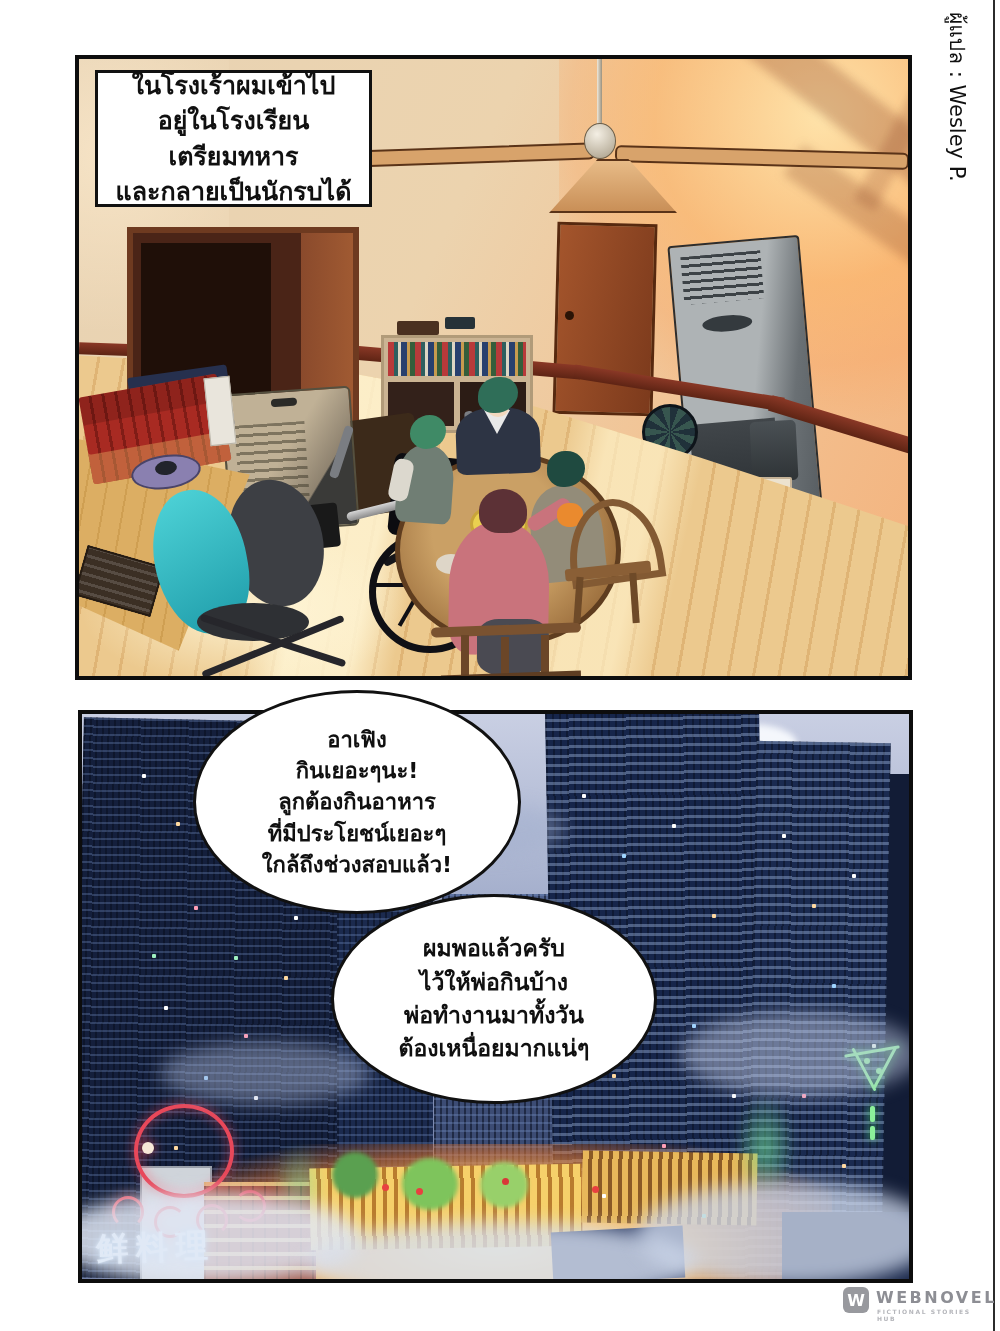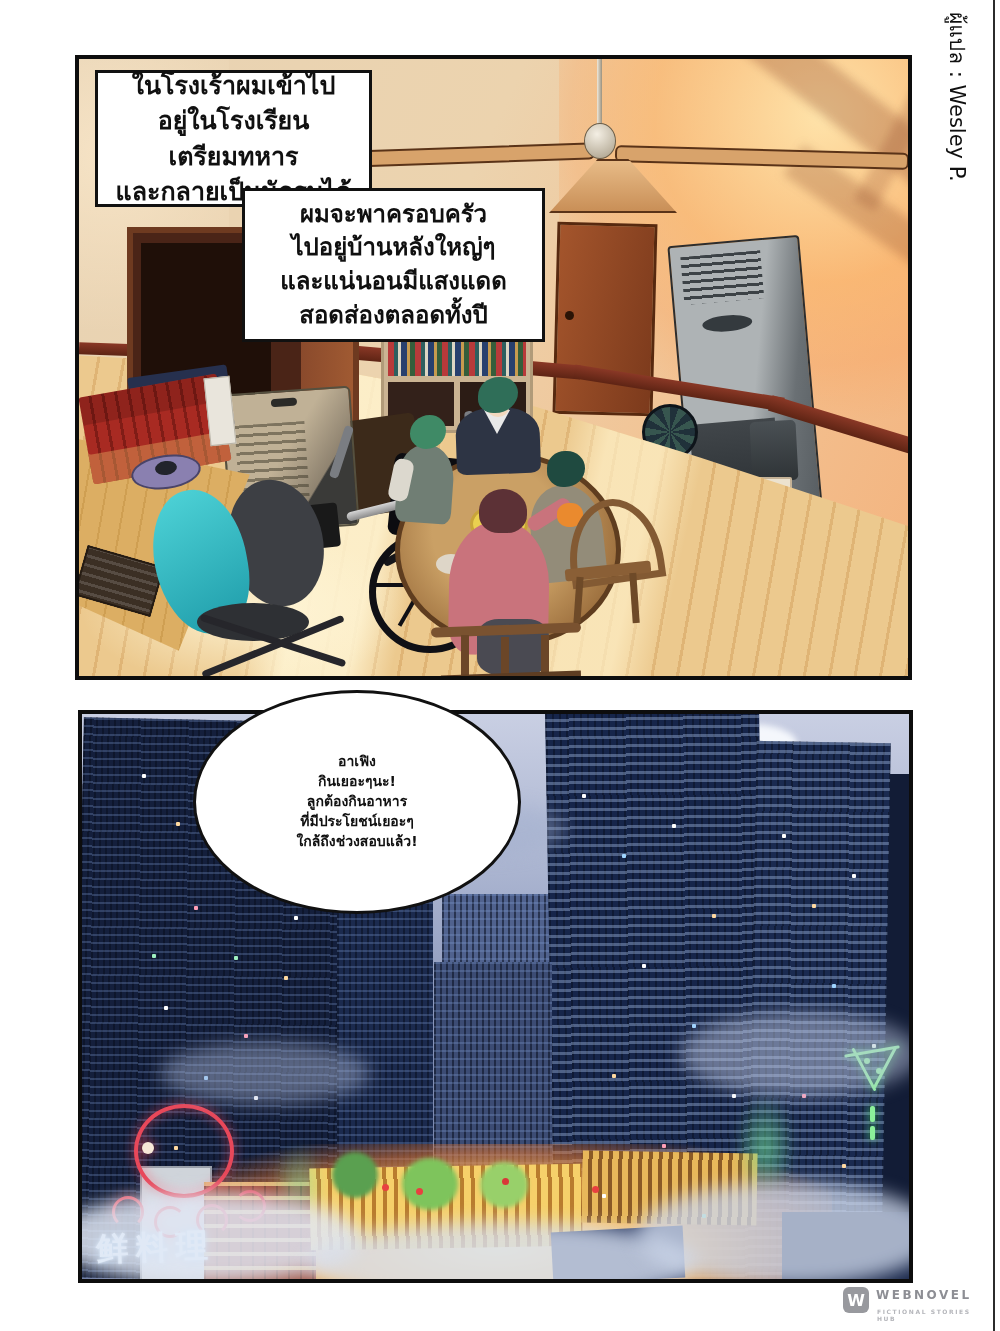--- a/index.html
+++ b/index.html
@@ -153,26 +153,20 @@
     <div class="abs" style="left:488px;top:440px;width:80px;height:70px;border:7px solid #835a33;border-radius:50% 50% 0 0/80% 80% 0 0;transform:rotate(-8deg);"></div>
     <div class="abs" style="left:486px;top:506px;width:86px;height:12px;background:#8a5f36;transform:rotate(-6deg);border-radius:3px;"></div>
     <div class="abs" style="left:496px;top:518px;width:7px;height:46px;background:#6e4a28;transform:rotate(4deg);"></div>
     <div class="abs" style="left:552px;top:514px;width:7px;height:50px;background:#6e4a28;transform:rotate(-4deg);"></div>
 
     <div class="caption" style="left:16px;top:11px;width:277px;height:137px;font-size:25px;line-height:1.42;">
       <span>ในโรงเร้าผมเข้าไป
 อยู่ในโรงเรียนเตรียมทหาร
 และกลายเป็นนักรบได้</span>
     </div>
-    <div class="caption" style="left:163px;top:129px;width:303px;height:154px;font-size:24px;line-height:1.4;">
-      <span>ผมจะพาครอบครัว
-ไปอยู่บ้านหลังใหญ่ๆ
-และแน่นอนมีแสงแดด
-สอดส่องตลอดทั้งปี</span>
-    </div>
   </div>
 
   <div class="panel" style="left:78px;top:710px;width:835px;height:573px;
               background:linear-gradient(180deg,#c9cfe3 0%,#aab4d0 28%,#8a96ba 55%,#6a78a0 100%);">
 
     <div class="abs" style="left:155px;top:14px;width:72px;height:26px;border-radius:50%;background:rgba(255,255,255,.95);filter:blur(2px);"></div>
     <div class="abs" style="left:620px;top:10px;width:95px;height:40px;border-radius:50%;background:rgba(250,252,255,.9);filter:blur(3px);"></div>
     <div class="abs" style="left:690px;top:58px;width:60px;height:26px;border-radius:50%;background:rgba(244,248,255,.85);filter:blur(3px);"></div>
 
     <div class="abs wgrid" style="left:360px;top:180px;width:140px;height:385px;background-color:#50628e;"></div>
@@ -228,33 +222,39 @@
     <div class="abs" style="left:190px;top:430px;width:54px;height:80px;border-radius:50%;background:radial-gradient(rgba(120,230,170,.5),transparent 70%);filter:blur(6px);z-index:6;"></div>
 
     <div class="mist" style="left:-30px;top:478px;width:310px;height:92px;background:rgba(225,232,244,.85);"></div>
     <div class="mist" style="left:225px;top:508px;width:390px;height:82px;background:rgba(215,224,240,.8);"></div>
     <div class="mist" style="left:555px;top:468px;width:300px;height:104px;background:rgba(205,215,235,.78);"></div>
     <div class="mist" style="left:598px;top:298px;width:240px;height:84px;background:rgba(190,200,225,.5);"></div>
     <div class="mist" style="left:78px;top:328px;width:210px;height:62px;background:rgba(170,185,215,.45);"></div>
     <div class="mist" style="left:295px;top:88px;width:190px;height:54px;background:rgba(160,175,205,.42);"></div>
   </div>
 
-  <div class="bubble" style="left:193px;top:690px;width:328px;height:224px;font-size:14px;line-height:1.42;z-index:20;">
+  <div class="bubble" style="left:193px;top:690px;width:328px;height:224px;font-size:22px;line-height:1.42;z-index:20;">
     <span>อาเฟิง
 กินเยอะๆนะ!
 ลูกต้องกินอาหาร
 ที่มีประโยชน์เยอะๆ
 ใกล้ถึงช่วงสอบแล้ว!</span>
   </div>
+  <div class="bubble" style="left:331px;top:894px;width:326px;height:210px;font-size:23px;line-height:1.45;z-index:21;">
+    <span>ผมพอแล้วครับ
+ไว้ให้พ่อกินบ้าง
+พ่อทำงานมาทั้งวัน
+ต้องเหนื่อยมากแน่ๆ</span>
+  </div>
 
   <div class="abs" style="left:974px;top:12px;width:268px;height:26px;transform:rotate(90deg);transform-origin:0 0;
               font-size:21px;font-weight:500;color:#101010;white-space:nowrap;">ผู้แปล : Wesley P.</div>
 
   <div class="abs" style="left:993px;top:0;width:2px;height:1331px;background:#2b2b2b;"></div>
 
   <div class="abs" style="left:843px;top:1285px;width:140px;height:36px;">
     <div class="abs" style="left:0;top:2px;width:26px;height:26px;background:#98999e;border-radius:6px;color:#ffffff;
                 font-weight:700;font-size:16px;display:flex;align-items:center;justify-content:center;">W</div>
-    <div class="abs" style="left:33px;top:3px;font-size:12px;font-weight:700;letter-spacing:2.5px;color:#8d8e94;">WEBNOVEL</div>
+    <div class="abs" style="left:33px;top:3px;font-size:16px;font-weight:700;letter-spacing:2.5px;color:#8d8e94;">WEBNOVEL</div>
     <div class="abs" style="left:34px;top:23px;font-size:6px;font-weight:600;letter-spacing:1.6px;color:#b5b6bb;">FICTIONAL STORIES HUB</div>
   </div>
 
 </div>
 
 </body></html>

